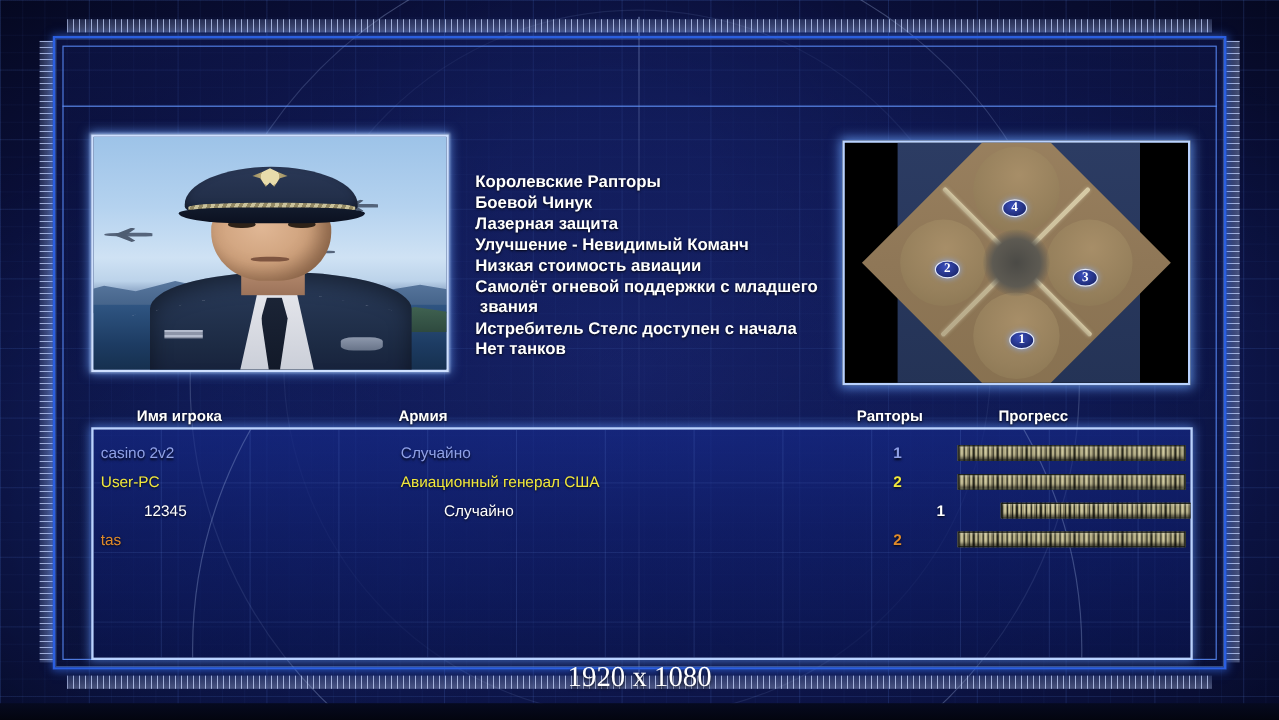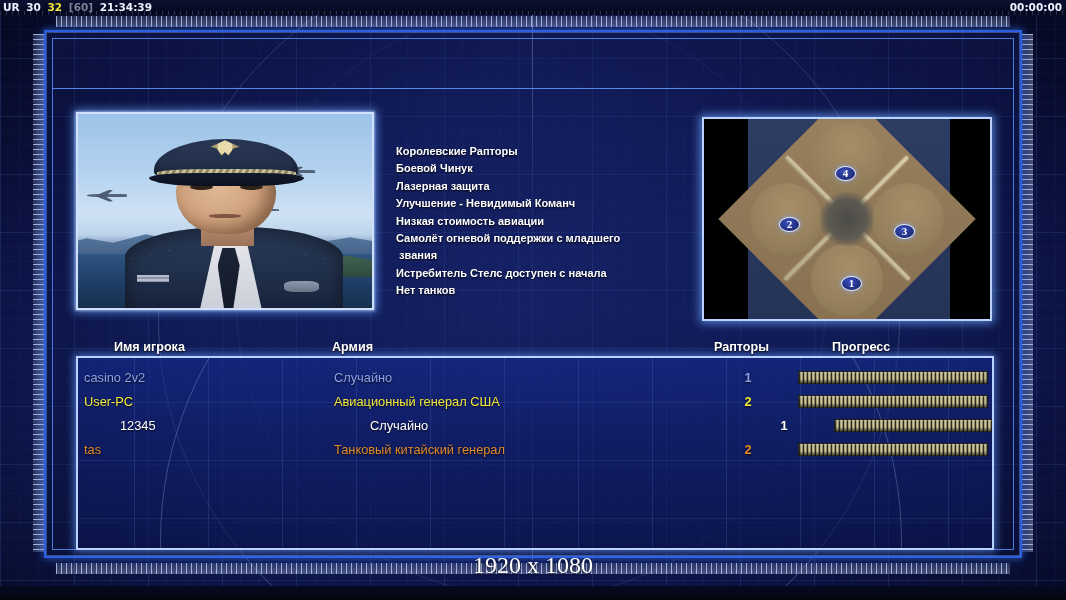--- a/index.html
+++ b/index.html
@@ -209,21 +209,21 @@
   .p-stars-l { position:absolute; left:11%; top:72%; width:28%; height:5%; transform:rotate(-12deg); }
   .p-stars-r { position:absolute; left:63%; top:72%; width:28%; height:5%; transform:rotate(11deg); }
   .p-ribbon { position:absolute; left:20%; top:83%; width:11%; height:3.6%;
     background:repeating-linear-gradient(to bottom,#b4bccd 0 2px,#8d95a8 2px 4px); }
   .p-badge { position:absolute; left:70%; top:86%; width:12%; height:6%;
     background:linear-gradient(to bottom,#a9b3c6,#7c879b); border-radius:30%; opacity:.8; }
 
   
   .features {
     position:absolute; left:396px; top:143px; width:300px; z-index:20;
-    color:#ffffff; font-size:11px; line-height:17.4px; font-weight:bold;
+    color:#ffffff; font-size:14px; line-height:17.4px; font-weight:bold;
     text-shadow:0 1px 2px rgba(0,0,0,.9);
     font-family:"Liberation Sans", sans-serif; white-space:pre;
   }
 
   
   .minimap-wrap {
     position:absolute; left:702px; top:117px; width:290px; height:204px; z-index:20;
     border:2px solid #b9d2ff;
     box-shadow:0 0 9px 2px rgba(110,165,255,.75);
     background:#000; overflow:hidden;
@@ -310,29 +310,20 @@
 <body>
 
 <div id="screen">
 
   <div class="gridlayer"></div>
   <div class="noise"></div>
   <div class="bigcircle"></div>
   <div class="bigcircle2"></div>
   <div class="vcenter"></div>
 
-  <div class="topbar">
-    <span class="seg tb-white">UR</span>
-    <span class="seg tb-white">30</span>
-    <span class="seg tb-yellow">32</span>
-    <span class="seg tb-gray">[60]</span>
-    <span class="seg tb-white">21:34:39</span>
-    <span class="right">00:00:00</span>
-    <div class="tickrow"></div>
-  </div>
 
   <div class="ruler ruler-v ruler-left"></div>
   <div class="ruler ruler-v ruler-right"></div>
   <div class="ruler ruler-h ruler-top"></div>
   <div class="ruler ruler-h ruler-bottom"></div>
 
   <div class="frame-outer"></div>
   <div class="frame-inner"></div>
   <div class="title-rule"></div>
 
@@ -439,21 +430,20 @@
           <div class="pprog" style="width: 190px;"></div>
         </div>
         <div class="prow" style="top: 56px; margin-left: 36px;">
           <div class="pname" style="color: rgb(255, 255, 255);">12345</div>
           <div class="parmy" style="color: rgb(255, 255, 255);">Случайно</div>
           <div class="pteam" style="color: rgb(255, 255, 255);">1</div>
           <div class="pprog" style="width: 190px;"></div>
         </div>
         <div class="prow" style="top: 80px;">
           <div class="pname" style="color: rgb(224, 138, 42);">tas</div>
-          <div class="parmy" style="color: rgb(224, 138, 42);">Танковый китайский генерал</div>
           <div class="pteam" style="color: rgb(224, 138, 42);">2</div>
           <div class="pprog" style="width: 190px;"></div>
         </div>
       </div>
   </div>
 
   <div class="resolution">1920 x 1080</div>
   <div class="bottomband"></div>
 
 </div>

